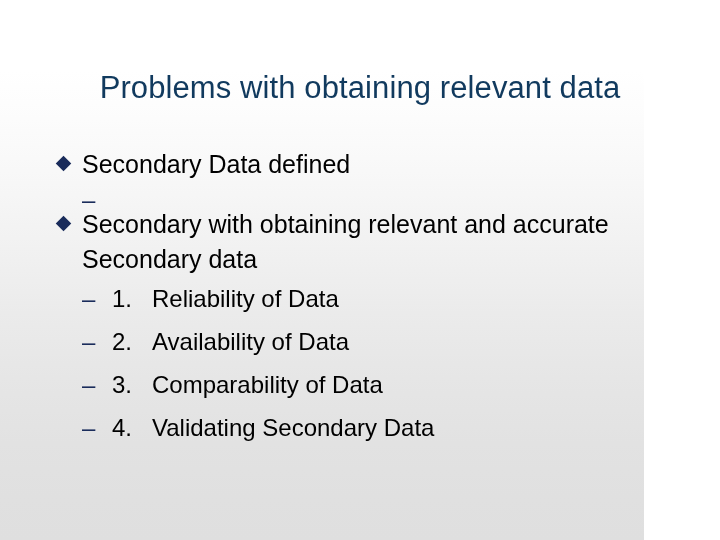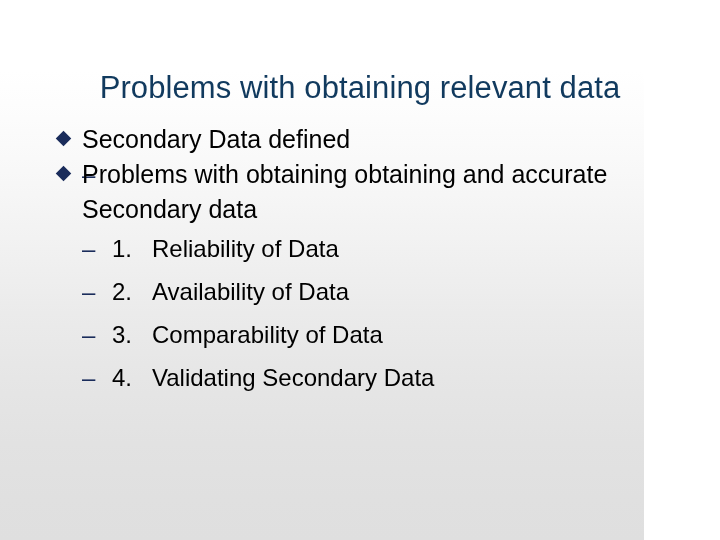--- a/index.html
+++ b/index.html
@@ -55,20 +55,21 @@
     color: #000000;
   }
 
   .lvl1 {
     position: relative;
     padding-left: 26px;
     font-size: 25px;
     line-height: 35px;
     color: #000000;
     margin-bottom: 0;
+    margin-top: 25px;
   }
   .lvl1 .bullet-diamond {
     position: absolute;
     left: 2px;
     top: 11px;
     width: 11px;
     height: 11px;
     background: #1a2c5b;
     transform: rotate(45deg);
   }
@@ -131,21 +132,21 @@
       <span class="bullet-diamond"></span>
       <span class="lvl1-text">Secondary Data defined</span>
     </div>
 
     <div class="lvl2">
       <span class="bullet-dash">–</span>
     </div>
 
     <div class="lvl1">
       <span class="bullet-diamond"></span>
-      <span class="lvl1-text">Problems with obtaining obtaining and accurate Secondary data</span>
+      <span class="lvl1-text">Secondary with obtaining relevant and accurate Secondary data</span>
     </div>
 
     <div class="lvl2-num">
       <span class="bullet-dash">–</span>
       <span class="num-label">1.</span><span>Reliability of Data</span>
     </div>
 
     <div class="lvl2-num">
       <span class="bullet-dash">–</span>
       <span class="num-label">2.</span><span>Availability of Data</span>

